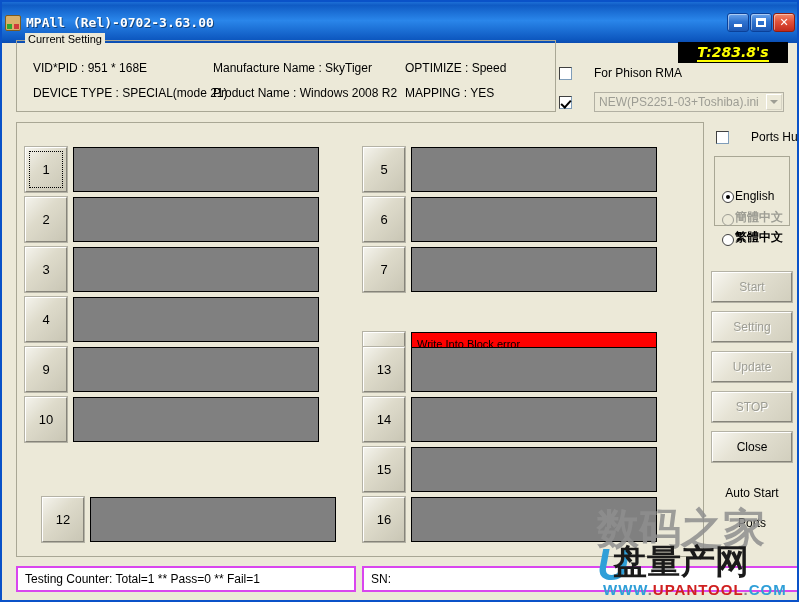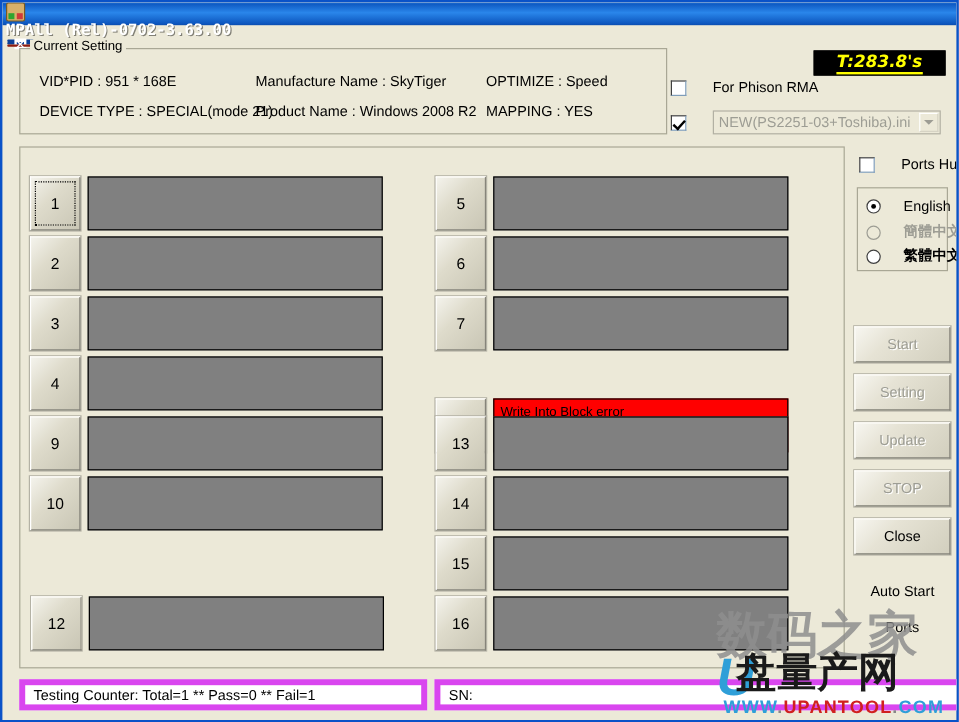--- a/index.html
+++ b/index.html
@@ -12,26 +12,25 @@
   }
   .window{
     position:absolute;left:0;top:0;width:799px;height:602px;
     background:#ece9d8;
     border:2px solid #0a52c8;
     box-sizing:border-box;
     overflow:hidden;
   }
   
   .titlebar{
-    height:19px;
+    height:41px;
     background:linear-gradient(180deg,#1d6fd6 0%,#0f5bc4 8%,#2a86ea 45%,#0d57bf 92%,#0b4cb0 100%);
-    display:flex;align-items:flex-start;
+    display:flex;align-items:center;
     padding:0 2px 0 3px;
     box-sizing:border-box;
-    flex-direction:column;
   }
   .app-icon{
     width:16px;height:16px;margin-right:5px;flex:0 0 auto;
     background:#d8b06a;border:1px solid #7a5a20;border-radius:2px;
     position:relative;box-sizing:border-box;
   }
   .app-icon:before{
     content:"";position:absolute;left:1px;bottom:1px;width:5px;height:5px;
     background:#2fa52f;
   }
@@ -162,21 +161,21 @@
     position:absolute;left:5px;top:4px;
     color:#000;font-size:11px;line-height:14px;white-space:pre-line;
   }
   
   #sidebar{position:absolute;left:706px;top:120px;width:88px;height:435px;}
   #lock-hub-row{left:8px;top:8px;position:absolute;}
   #lang-group{
     position:absolute;left:6px;top:34px;width:76px;height:70px;
     border:1px solid #a9a795;box-sizing:border-box;
   }
-  .radiorow{display:flex;align-items:center;gap:19px;position:absolute;left:7px;}
+  .radiorow{display:flex;align-items:flex-end;gap:1px;position:absolute;left:7px;margin-top:24px;}
   .radio{
     width:12px;height:12px;border-radius:50%;box-sizing:border-box;
     background:#fff;border:1px solid #404040;
     position:relative;flex:0 0 auto;
   }
   .radio.sel:after{
     content:"";position:absolute;left:3px;top:3px;width:4px;height:4px;
     border-radius:50%;background:#000;
   }
   .radio.dim{background:#ece9d8;border-color:#9d9d94;}
@@ -198,21 +197,21 @@
     position:absolute;left:0;right:0;top:364px;
     text-align:center;font-size:12px;color:#000;
   }
   #ports-label{
     position:absolute;left:0;right:0;top:394px;
     text-align:center;font-size:12px;color:#000;
   }
   
   .statusfield{
     position:absolute;height:26px;box-sizing:border-box;
-    background:#fff;border:5px solid #d946ef;
+    background:#fff;border:2px solid #d946ef;
     display:flex;align-items:center;padding-left:7px;
     font-size:12px;color:#000;
   }
   #testing-counter{left:14px;top:564px;width:340px;}
   #sn-field{left:360px;top:564px;width:484px;}
   
   #watermark{
     position:absolute;left:595px;top:505px;width:204px;height:92px;
     pointer-events:none;
   }
@@ -315,21 +314,21 @@
         <div class="port-bar"></div>
       </div>
       <div class="port-row" style="left: 8px; top: 224px;">
         <div class="port-btn">9</div>
         <div class="port-bar"></div>
       </div>
       <div class="port-row" style="left: 8px; top: 274px;">
         <div class="port-btn">10</div>
         <div class="port-bar"></div>
       </div>
-      <div class="port-row" style="left: 9px; top: 374px; border-radius: 21px;">
+      <div class="port-row" style="left: 25px; top: 374px; border-radius: 21px;">
         <div class="port-btn">12</div>
         <div class="port-bar"></div>
       </div>
       <div class="port-row" style="left: 346px; top: 24px;">
         <div class="port-btn">5</div>
         <div class="port-bar"></div>
       </div>
       <div class="port-row" style="left: 346px; top: 74px;">
         <div class="port-btn">6</div>
         <div class="port-bar"></div>

